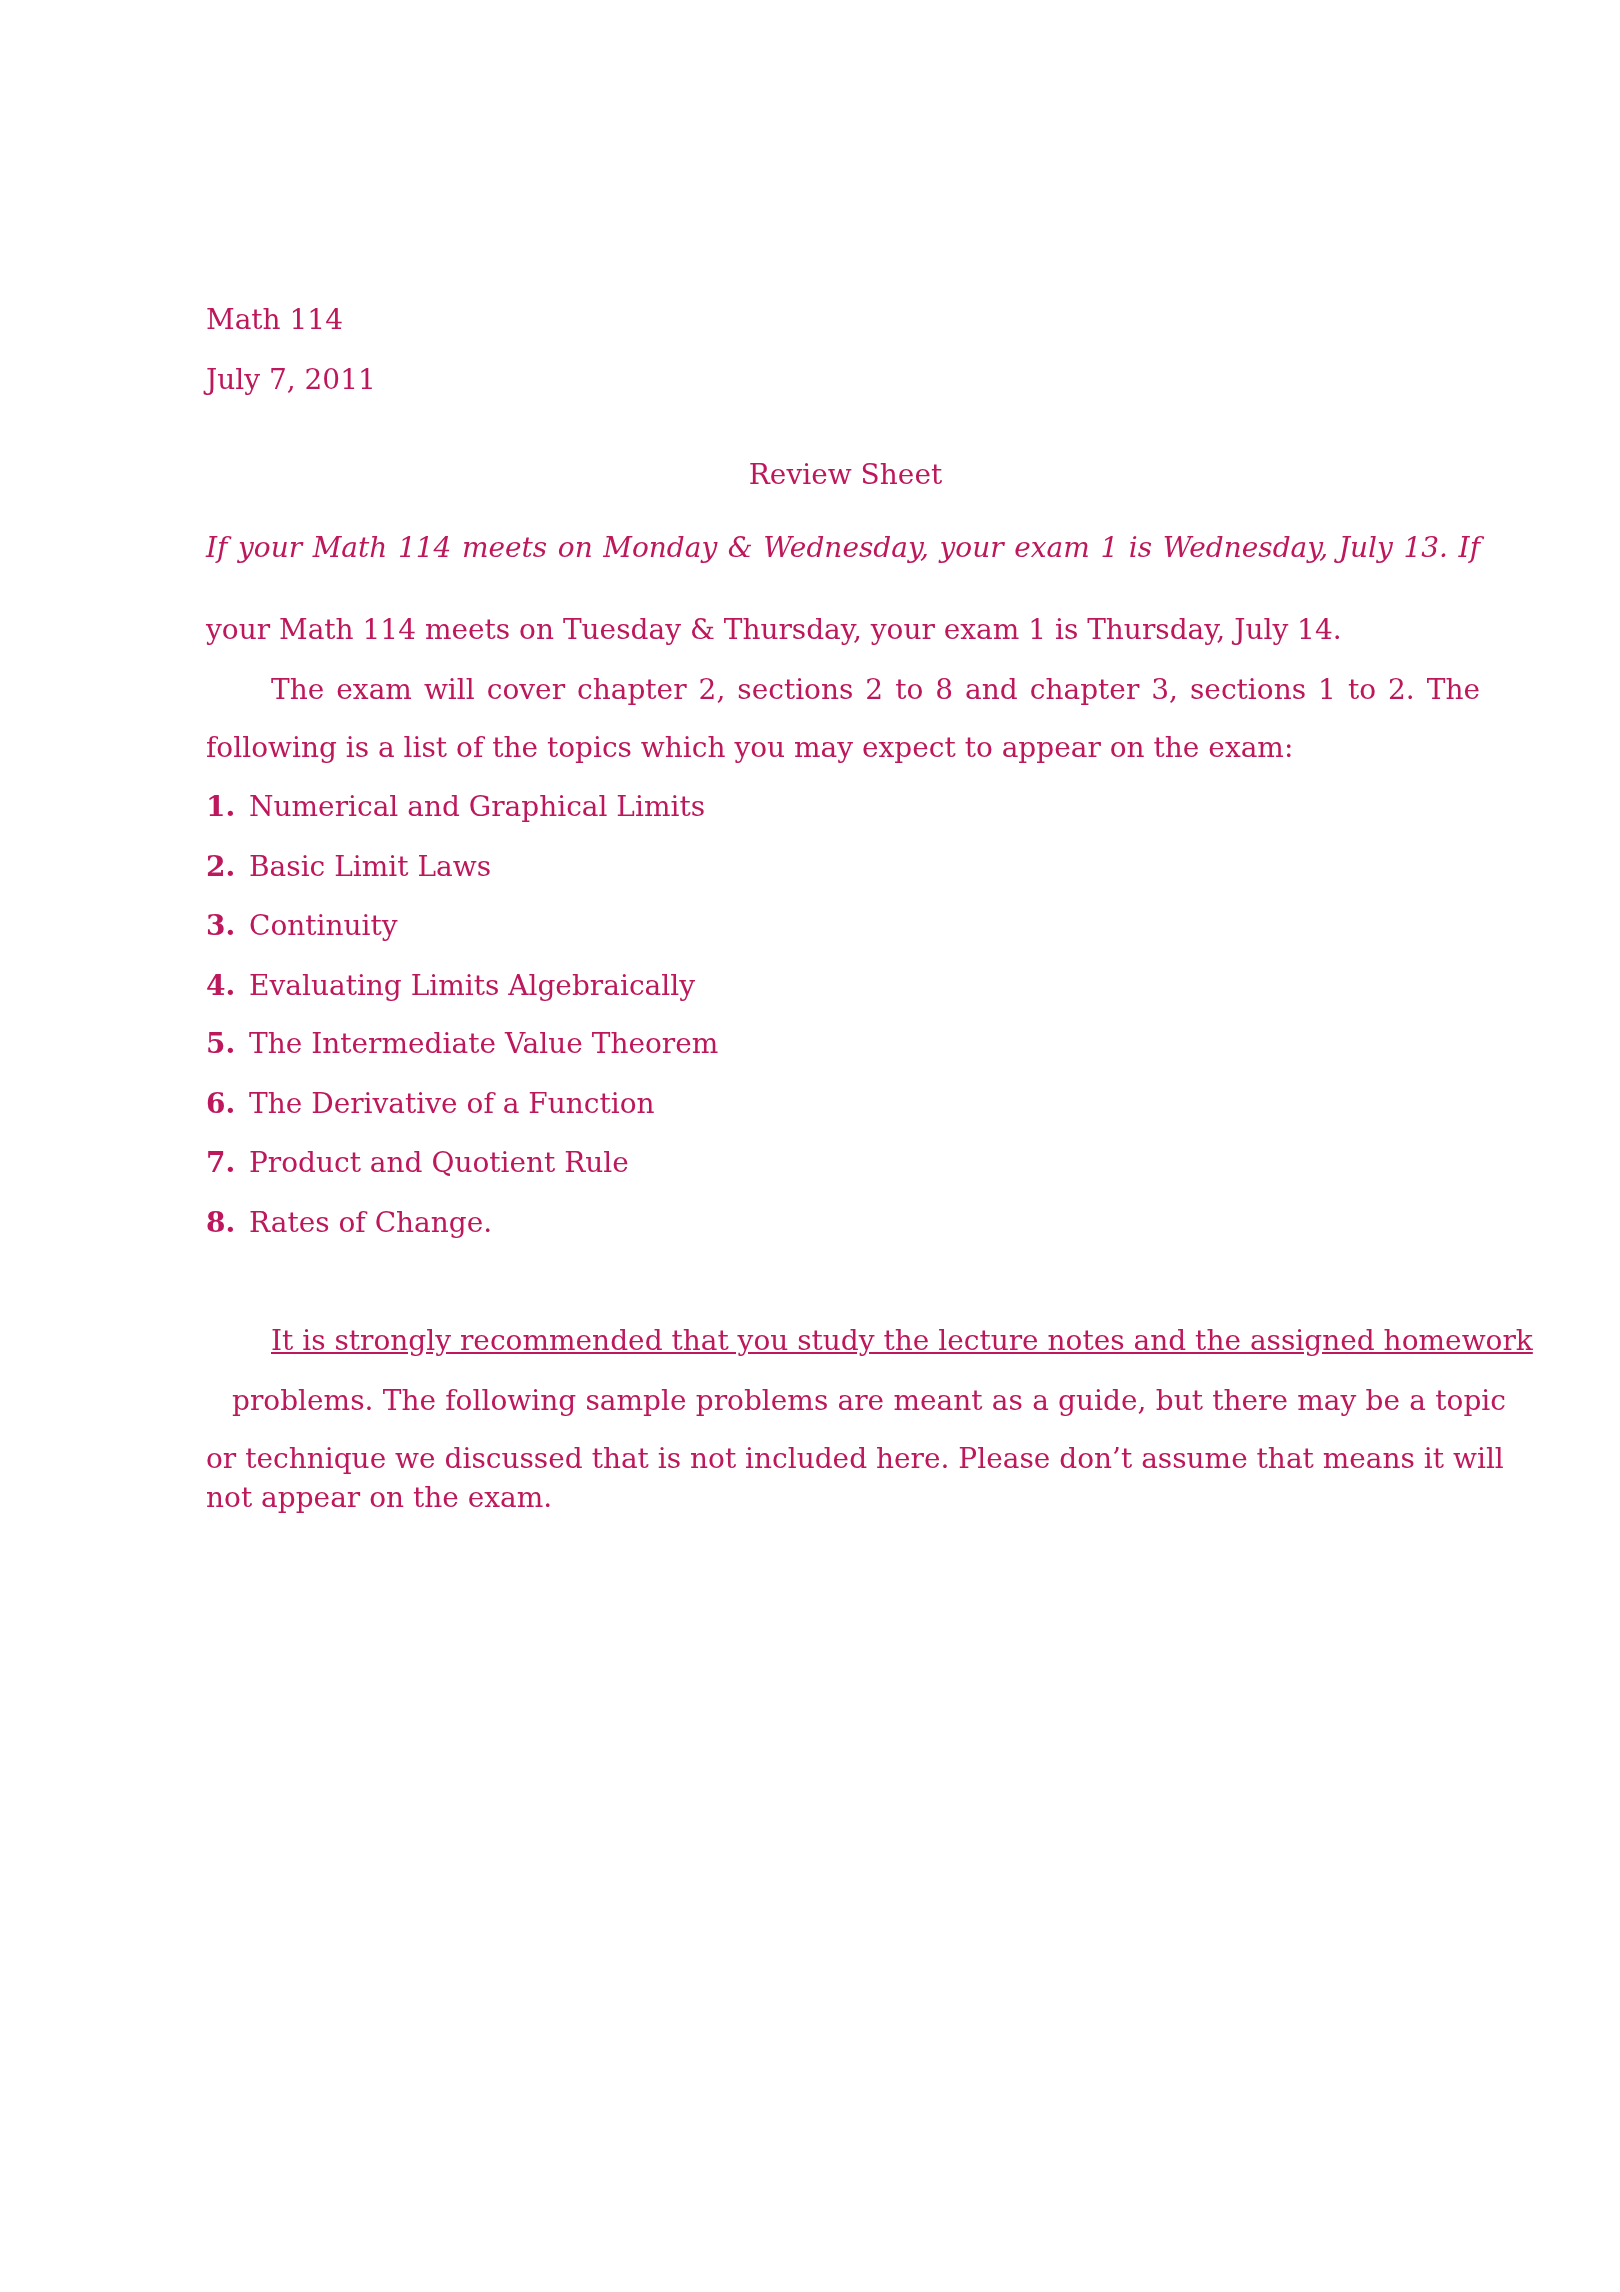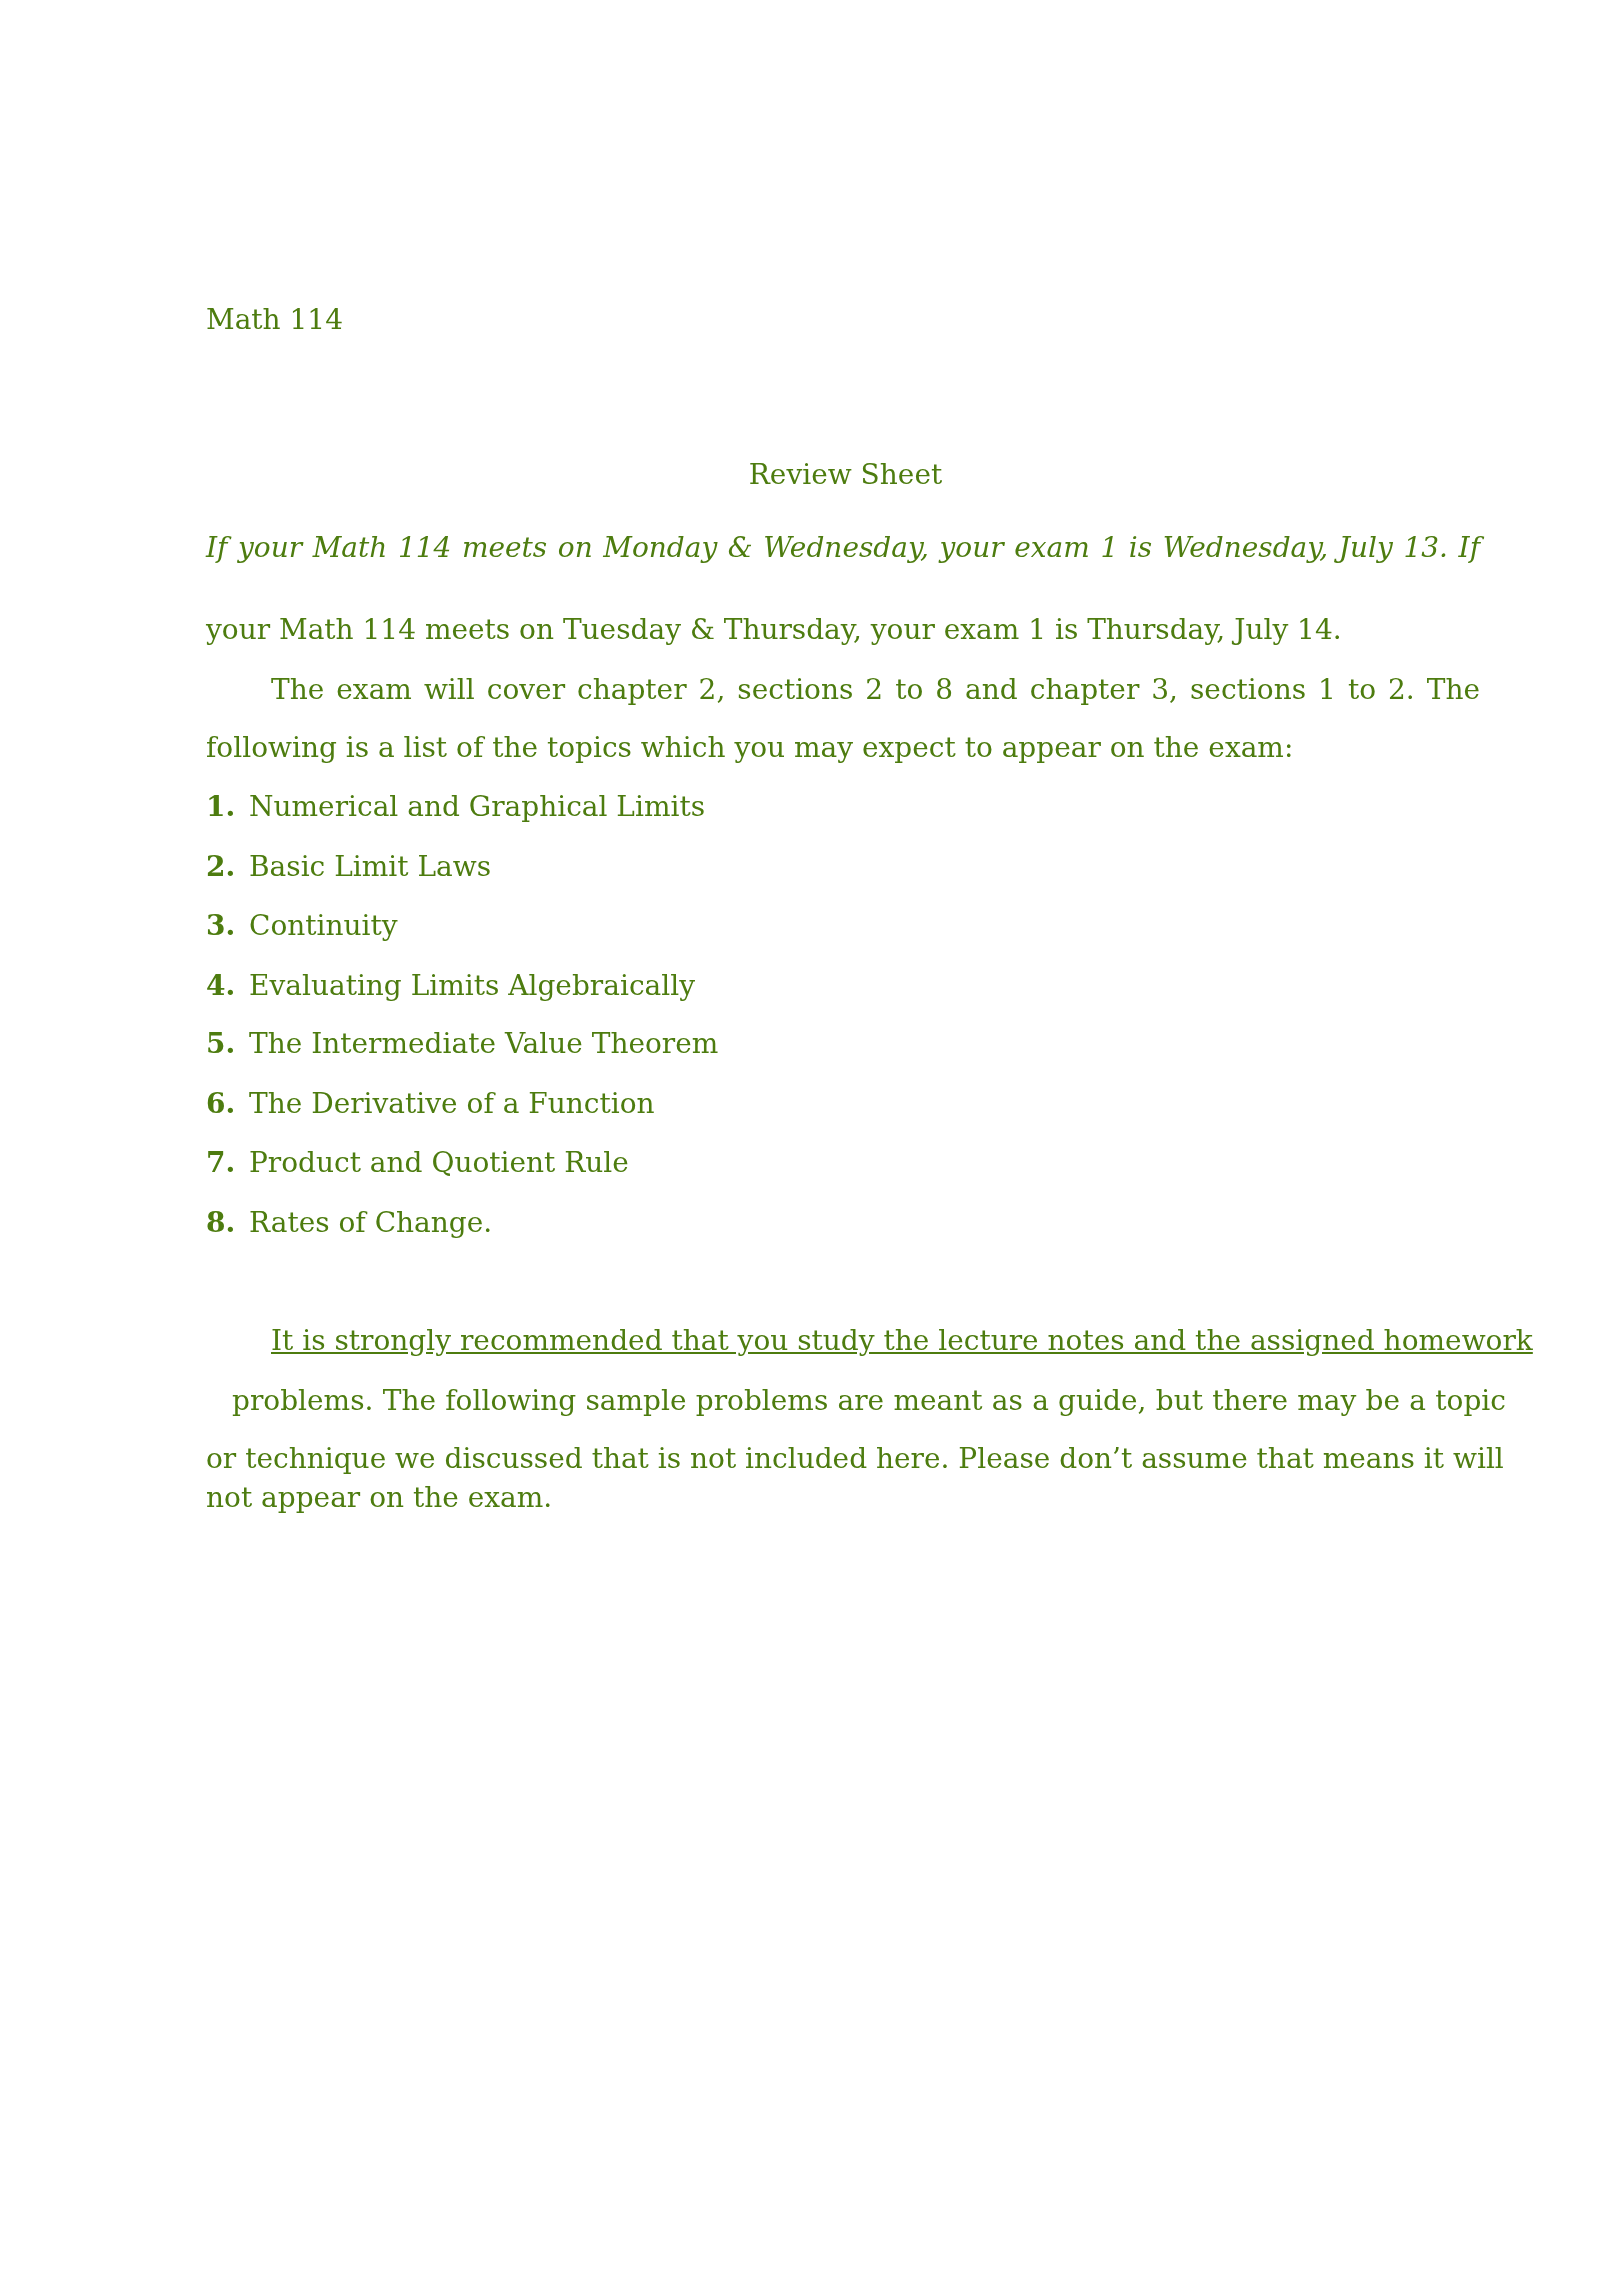--- a/index.html
+++ b/index.html
@@ -1,38 +1,39 @@
 <!DOCTYPE html>
 <html><head>
 <meta charset="utf-8">
 <style>
   html, body { margin: 0; padding: 0; background: #ffffff; }
   body { width: 1620px; height: 2293px; position: relative; overflow: hidden; }
   .page {
     position: absolute; left: 0; top: 0; width: 1620px; height: 2293px;
-    background: #ffffff; color: #4d7c0f;
+    background: #ffffff; color: #be185d;
     font-family: "DejaVu Serif", "Liberation Serif", serif;
     font-size: 28px;
   }
   .line {
     position: absolute; left: 206px; width: 1274px; height: 59px; line-height: 59px;
     white-space: nowrap;
   }
   .justify { text-align: justify; text-align-last: justify; }
   .center { left: 0; width: 1691px; text-align: center; }
   .indent { padding-left: 65px; box-sizing: border-box; }
   .num { font-weight: bold; display: inline-block; width: 43px; }
   .header-line { font-size: 28px; }
 </style>
 </head>
 <body>
 
 <div class="page">
 
   <div class="line header-line" style="top:290px;">Math 114</div>
+  <div class="line header-line" style="top:350px;">July 7, 2011</div>
 
   <div class="line center" style="top:445px;">Review Sheet</div>
 
   <div>
     <div class="line justify" style="top:518px;font-style:italic;">If your Math 114 meets on Monday &amp; Wednesday, your exam 1 is Wednesday, July 13. If</div>
     <div class="line" style="top:600px;">your Math 114 meets on Tuesday &amp; Thursday, your exam 1 is Thursday, July 14.</div>
   </div>
 
   <div>
     <div class="line justify indent" style="top:660px;">The exam will cover chapter 2, sections 2 to 8 and chapter 3, sections 1 to 2.  The</div>

